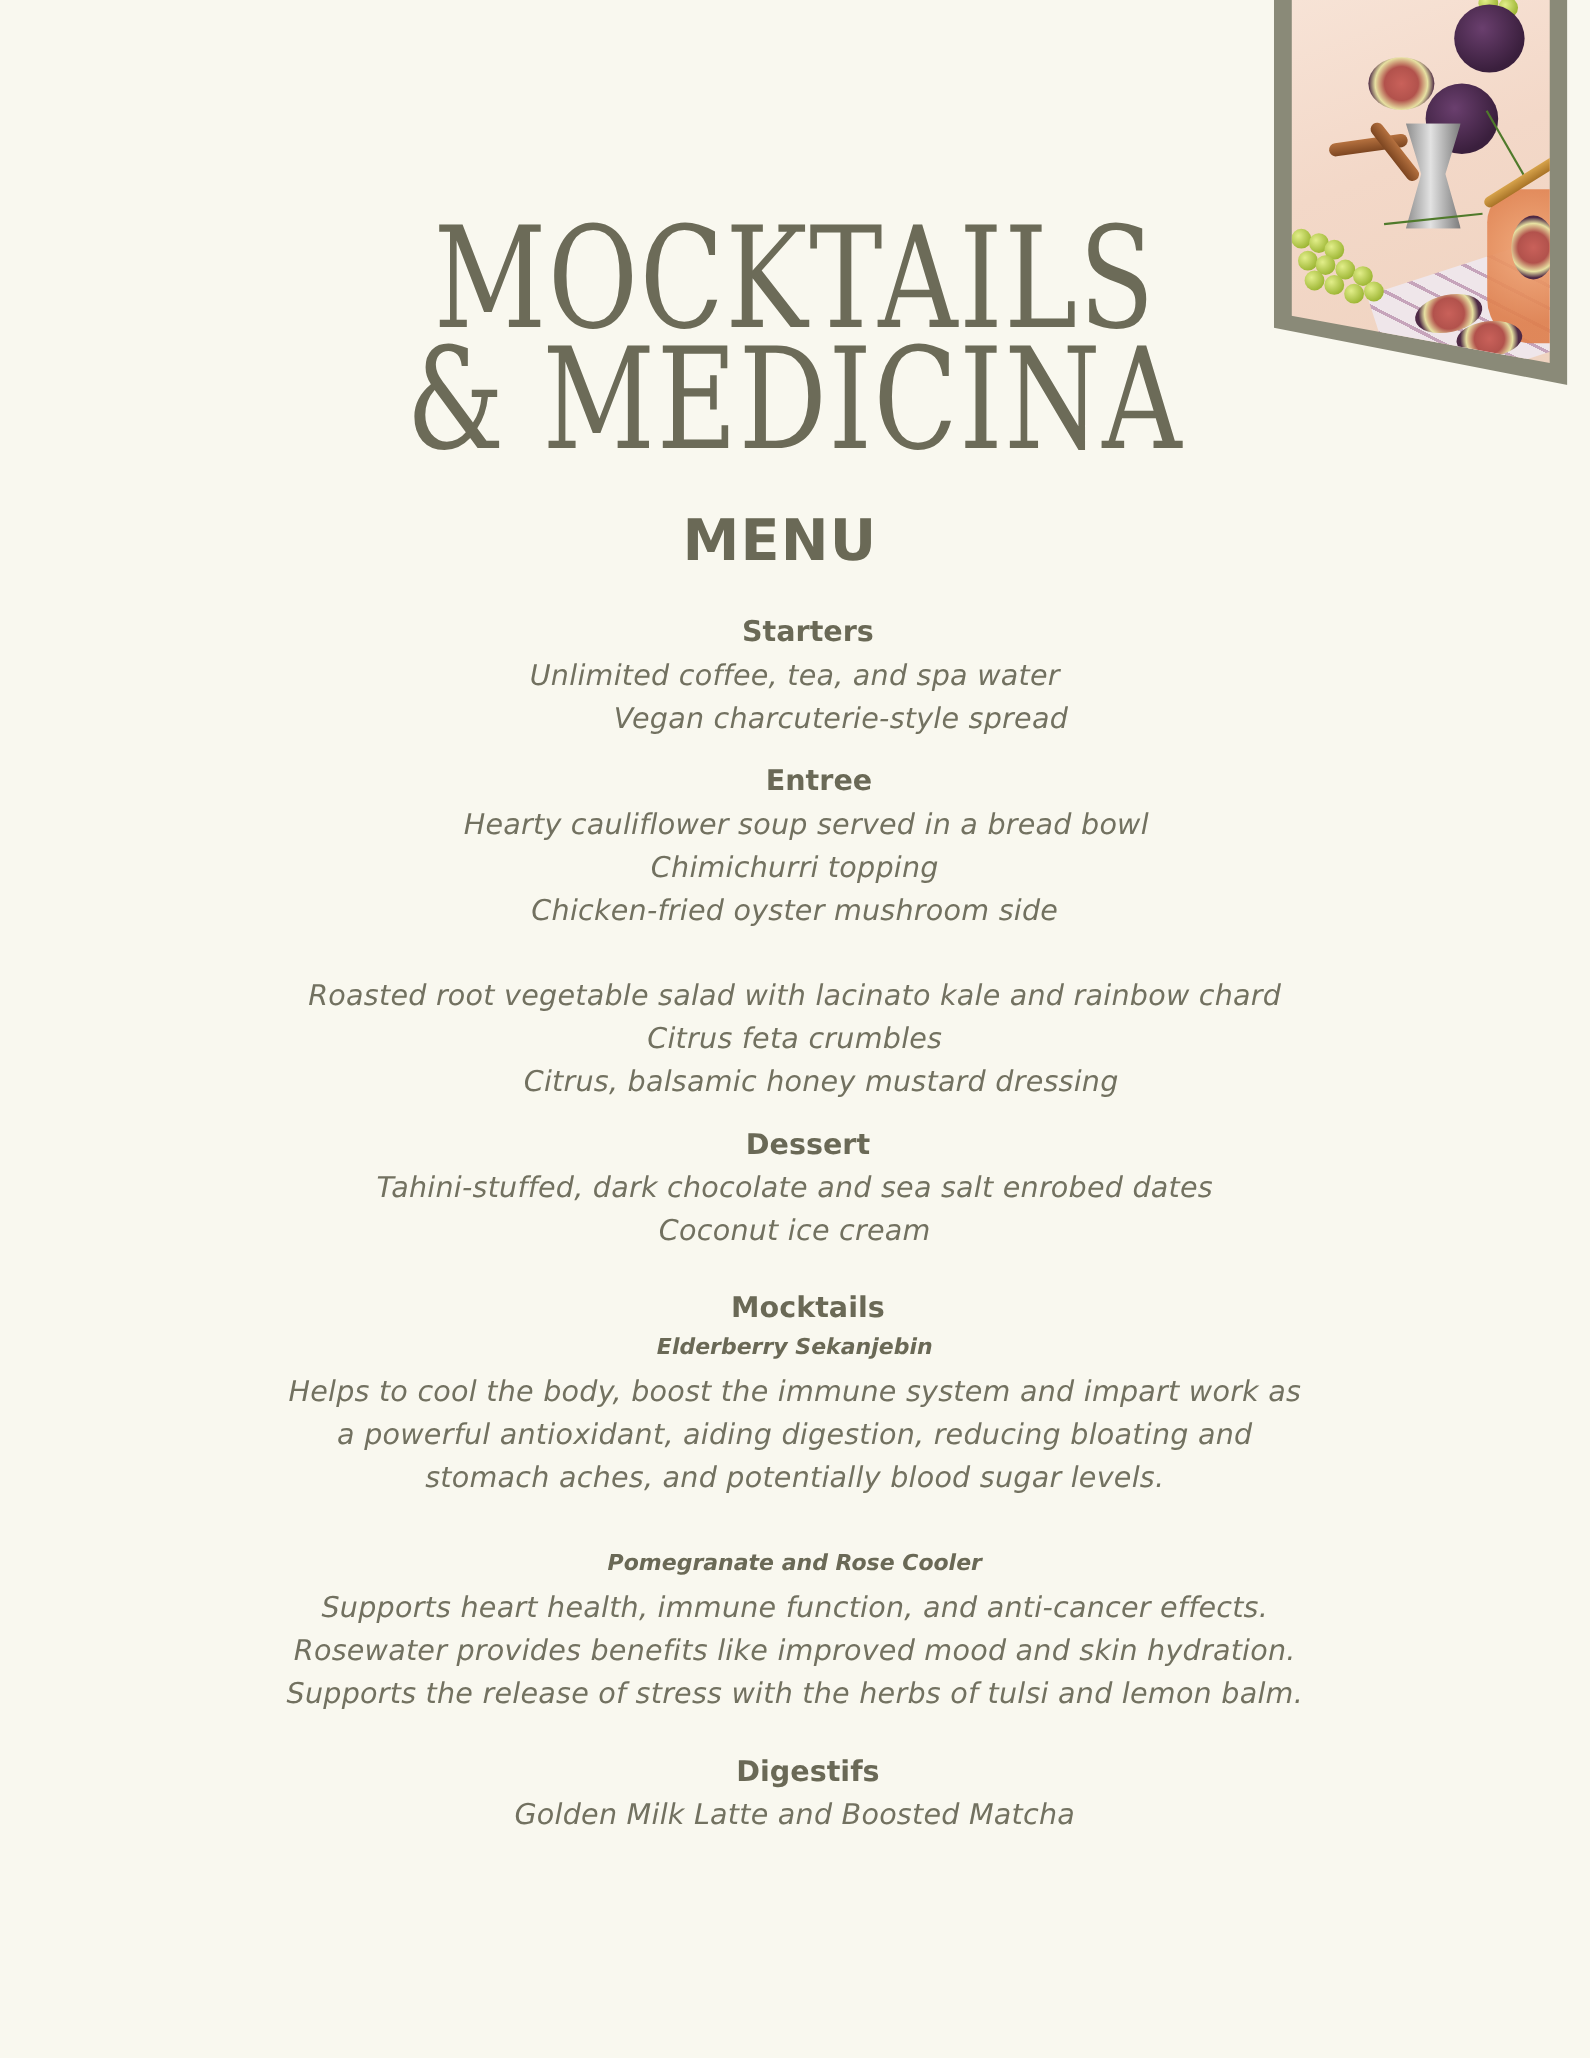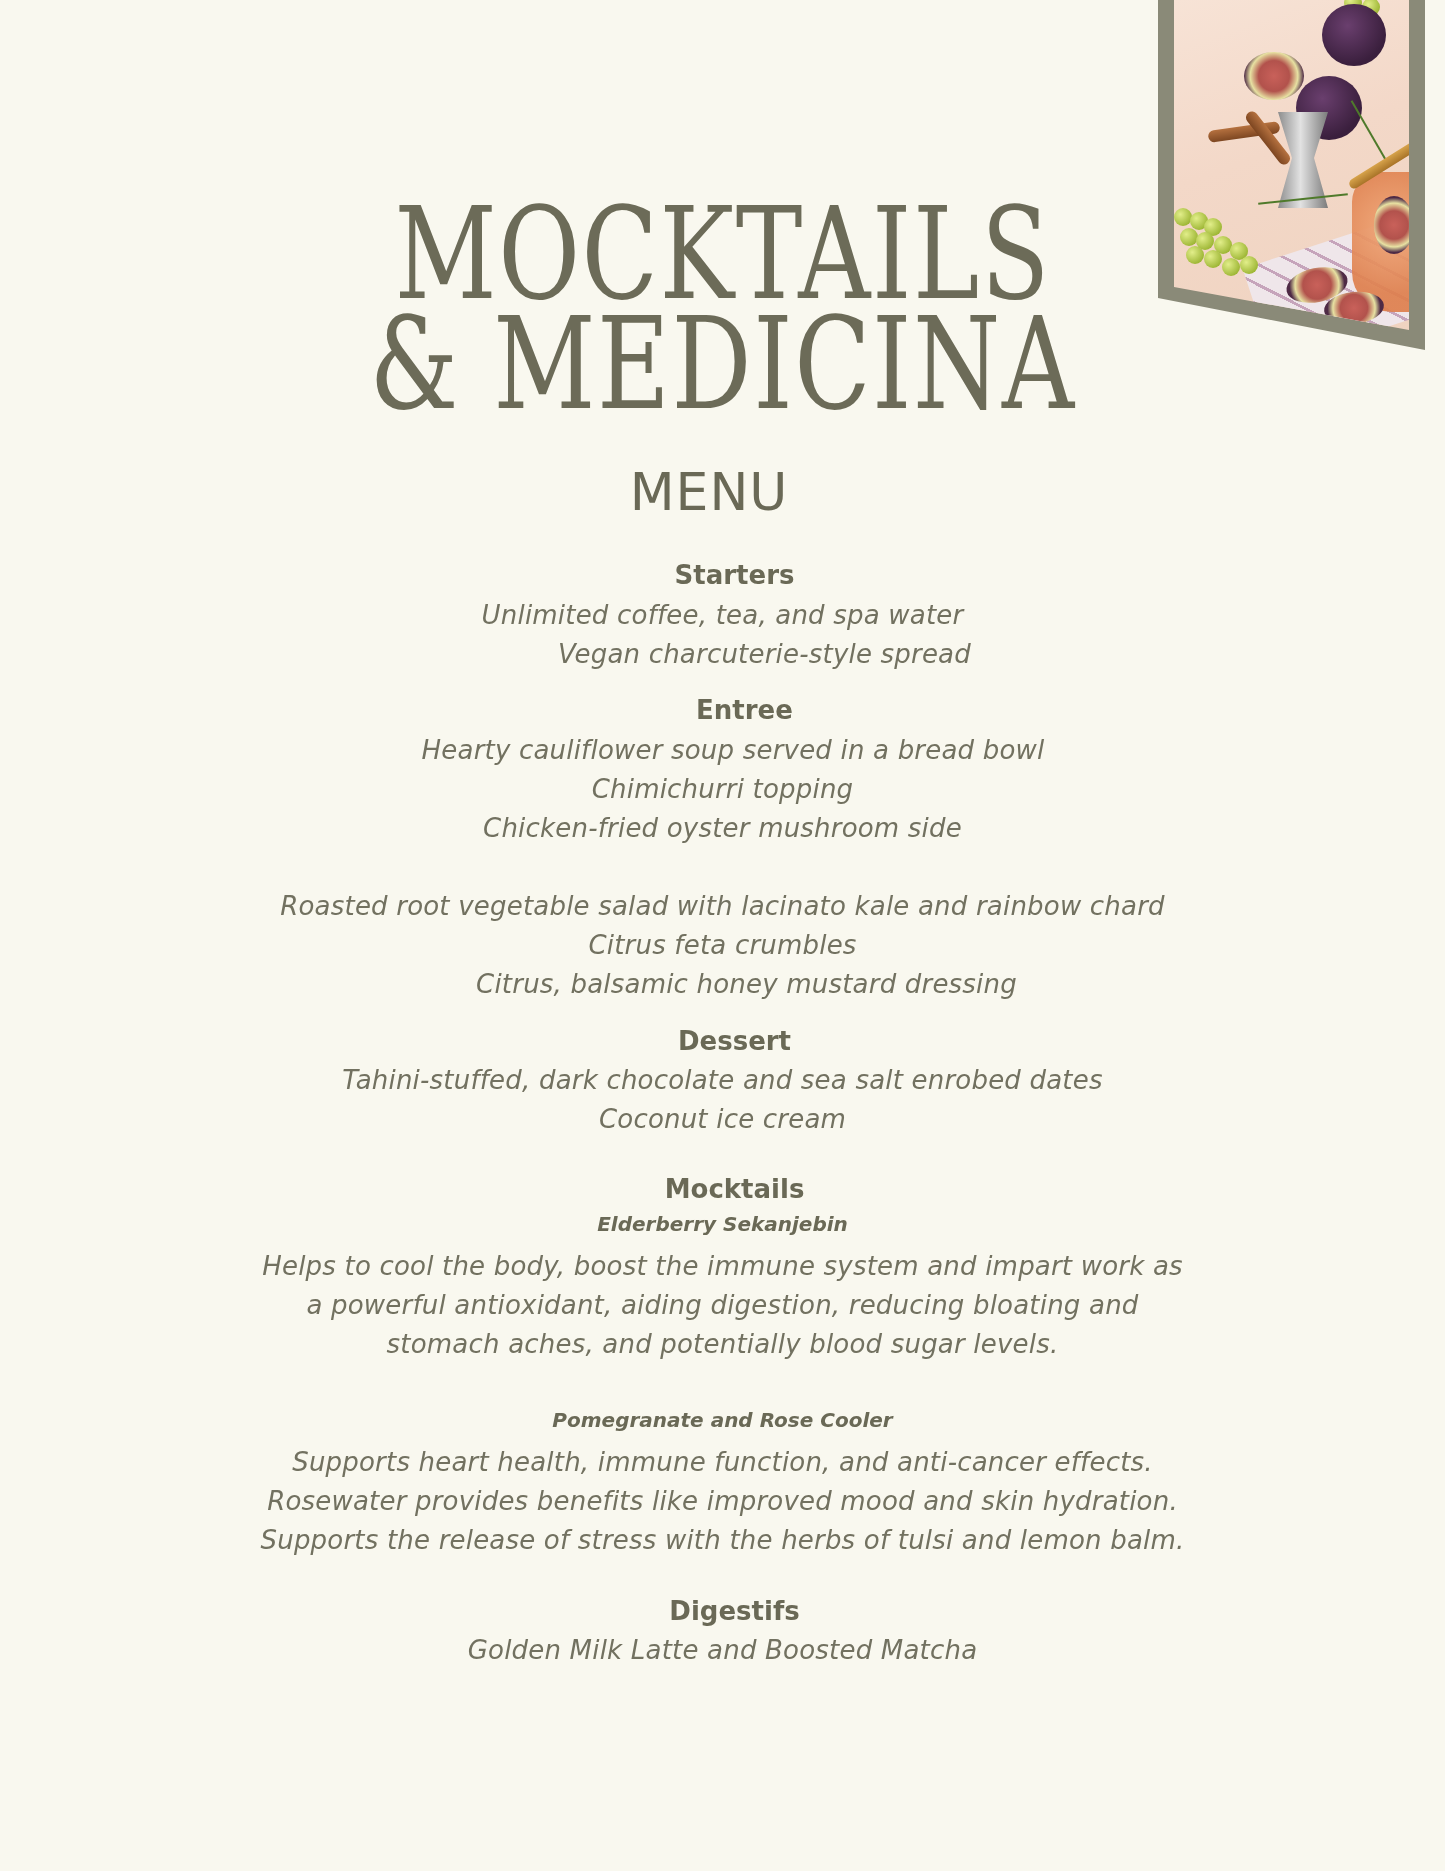--- a/index.html
+++ b/index.html
@@ -51,21 +51,21 @@
       transform-origin: 723px 0;
     }
     .title.l1 { top: 190px; font-size: 128px; }
     .title.l2 { top: 300px; font-size: 128px; }
 
     .menu-heading {
       position: absolute;
       left: 0; width: 1418px; top: 462px;
       text-align: center;
       font-family: "DejaVu Sans", sans-serif;
-      font-weight: normal;
+      font-weight: bold;
       font-size: 52px;
       color: #6a6956;
       letter-spacing: 1px;
     }
     .line {
       position: absolute;
       left: 0; width: 1445px;
       text-align: center;
       line-height: 1;
       white-space: nowrap;

